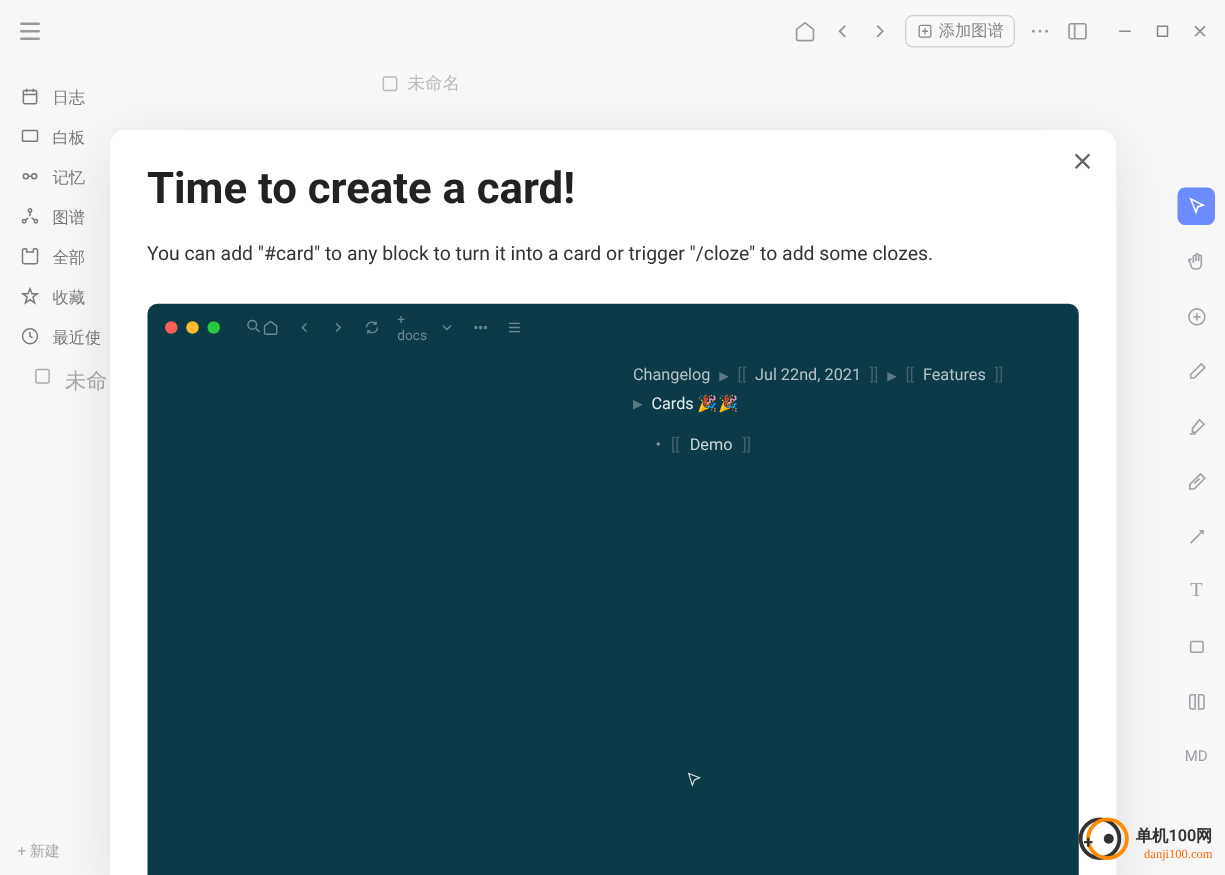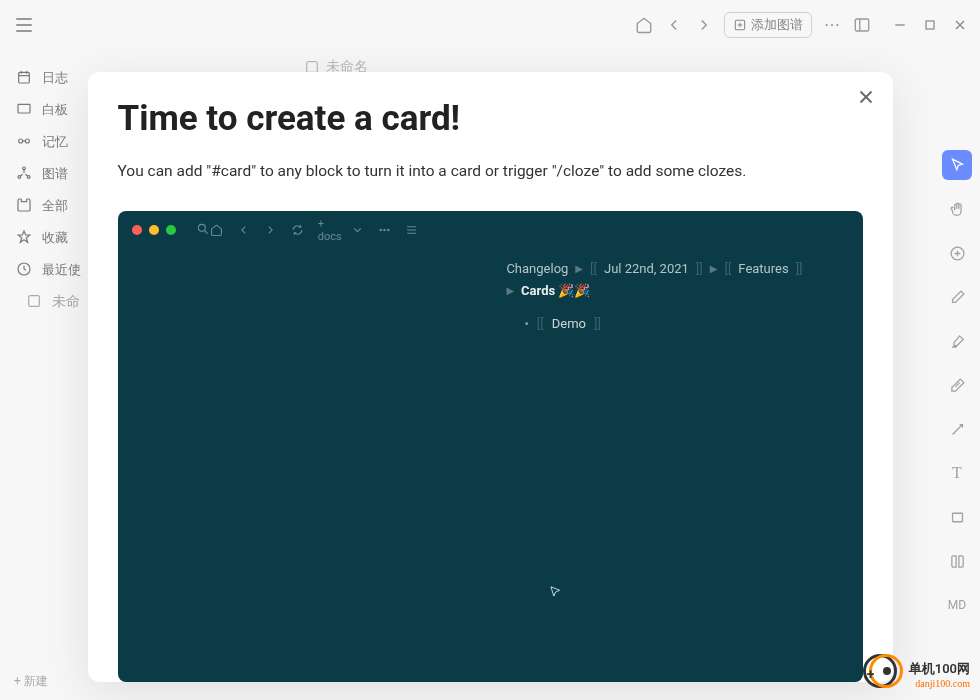--- a/index.html
+++ b/index.html
@@ -14,36 +14,36 @@
     .tb-icon { width: 20px; height: 20px; color: #999; cursor: pointer; display: flex; align-items: center; justify-content: center; }
     .tb-icon svg { width: 18px; height: 18px; }
     .add-graph-btn { display: flex; align-items: center; gap: 4px; border: 1px solid #d0d0d0; border-radius: 6px; padding: 3px 8px; color: #888; font-size: 13px; cursor: pointer; }
     .win-controls { display: flex; gap: 14px; margin-left: 10px; }
     .win-btn { width: 16px; height: 16px; color: #888; cursor: pointer; display: flex; align-items: center; justify-content: center; }
     
     
     .sidebar { position: absolute; left: 0; top: 50px; bottom: 0; width: 90px; padding: 12px 8px; overflow: hidden; }
     .sb-item { display: flex; align-items: flex-start; gap: 10px; padding: 7px 8px; color: #7a7a7a; font-size: 13px; cursor: pointer; white-space: nowrap; border-radius: 6px; }
     .sb-item svg { width: 16px; height: 16px; flex-shrink: 0; stroke: currentColor; fill: none; stroke-width: 1.8; }
-    .sb-sub { padding-left: 18px; color: #aaa; font-size: 14px; }
+    .sb-sub { padding-left: 18px; color: #aaa; font-size: 17px; }
     .sb-new { position: absolute; bottom: 10px; left: 14px; color: #aaa; font-size: 12px; }
     
     
     .right-toolbar { position: absolute; right: 8px; top: 150px; display: flex; flex-direction: column; gap: 14px; align-items: center; }
     .rt-item { width: 30px; height: 30px; border-radius: 6px; display: flex; align-items: center; justify-content: center; color: #a0a0a8; cursor: pointer; font-size: 12px; }
     .rt-item.active { background: #6b8cff; color: #fff; }
     .rt-item svg { width: 17px; height: 17px; stroke: currentColor; fill: none; stroke-width: 1.8; }
     
     
     .main-content { position: absolute; left: 90px; right: 50px; top: 50px; bottom: 0; }
     .tab-row { display: flex; align-items: center; gap: 6px; padding: 8px 214px; color: #bbb; font-size: 14px; }
     .tab-row svg { width: 16px; height: 16px; }
     
     
-    .modal-overlay { position: absolute; inset: 0; display: flex; align-items: flex-start; justify-content: center; }
+    .modal-overlay { position: absolute; inset: 0; display: flex; align-items: flex-start; justify-content: center; margin-top: 32px; }
     .modal { background: #fff; border-radius: 12px; width: 805px; margin-top: 72px; padding: 26px 30px 0 30px; position: relative; box-shadow: 0 10px 50px rgba(0,0,0,0.10); height: 610px; display: flex; flex-direction: column; }
     .modal-close { position: absolute; top: 14px; right: 16px; color: #666; cursor: pointer; }
     .modal-close svg { width: 22px; height: 22px; }
     .modal-title { font-size: 35px; font-weight: 700; color: #222; margin-bottom: 20px; }
     .modal-desc { font-size: 15.5px; color: #333; line-height: 1.55; margin-bottom: 28px; }
     .demo-frame { background: #0b3b47; border-radius: 8px; flex: 1; display: flex; overflow: hidden; gap: 26px; }
     .demo-header { height: 38px; display: flex; align-items: center; padding: 0 14px; justify-content: space-between; }
     .traffic-lights { display: flex; gap: 7px; }
     .tl { width: 10px; height: 10px; border-radius: 50%; }
     .tl.red { background: #ff5f57; }
@@ -52,21 +52,21 @@
     .demo-search { color: #6b8a92; margin-left: 20px; }
     .demo-search svg { width: 14px; height: 14px; }
     .demo-header-right { display: flex; align-items: center; gap: 14px; color: #6b8a92; }
     .demo-header-right svg { width: 14px; height: 14px; stroke: currentColor; fill: none; stroke-width: 2; }
     .dhr-docs { font-size: 11px; display: flex; align-items: center; gap: 3px; }
     .demo-body { padding: 50px 48px; color: #ccd5d7; font-size: 13px; }
     .breadcrumb { display: flex; align-items: center; gap: 7px; flex-wrap: wrap; }
     .bc-item { color: #b5c4c7; }
     .bc-bracket { color: #40626a; }
     .bc-sep { color: #5a7a82; font-size: 10px; }
-    .bc-bold { font-weight: 700; color: #e8eef0; }
+    .bc-bold { font-weight: 400; color: #e8eef0; }
     .demo-bullet { margin-top: 18px; padding-left: 18px; display: flex; align-items: center; gap: 8px; }
     .demo-bullet::before { content: "•"; color: #8aa0a5; }
     .demo-cursor { position: absolute; left: 460px; top: 512px; color: #e0e6e8; }
     .watermark { position: absolute; right: 10px; bottom: 6px; display: flex; align-items: center; gap: 6px; }
     .wm-logo { width: 40px; height: 40px; position: relative; }
     .wm-circ { width: 34px; height: 34px; border: 3px solid #333; border-radius: 50%; position: absolute; }
     .wm-circ.o { right: 0; border-color: #ff8a00; }
     .wm-plus { position: absolute; left: 4px; top: 12px; font-size: 14px; font-weight: bold; color: #333; }
     .wm-dot { position: absolute; right: 12px; top: 13px; width: 8px; height: 8px; background: #333; border-radius: 50%; }
     .wm-text { font-size: 13px; text-align: right; }

